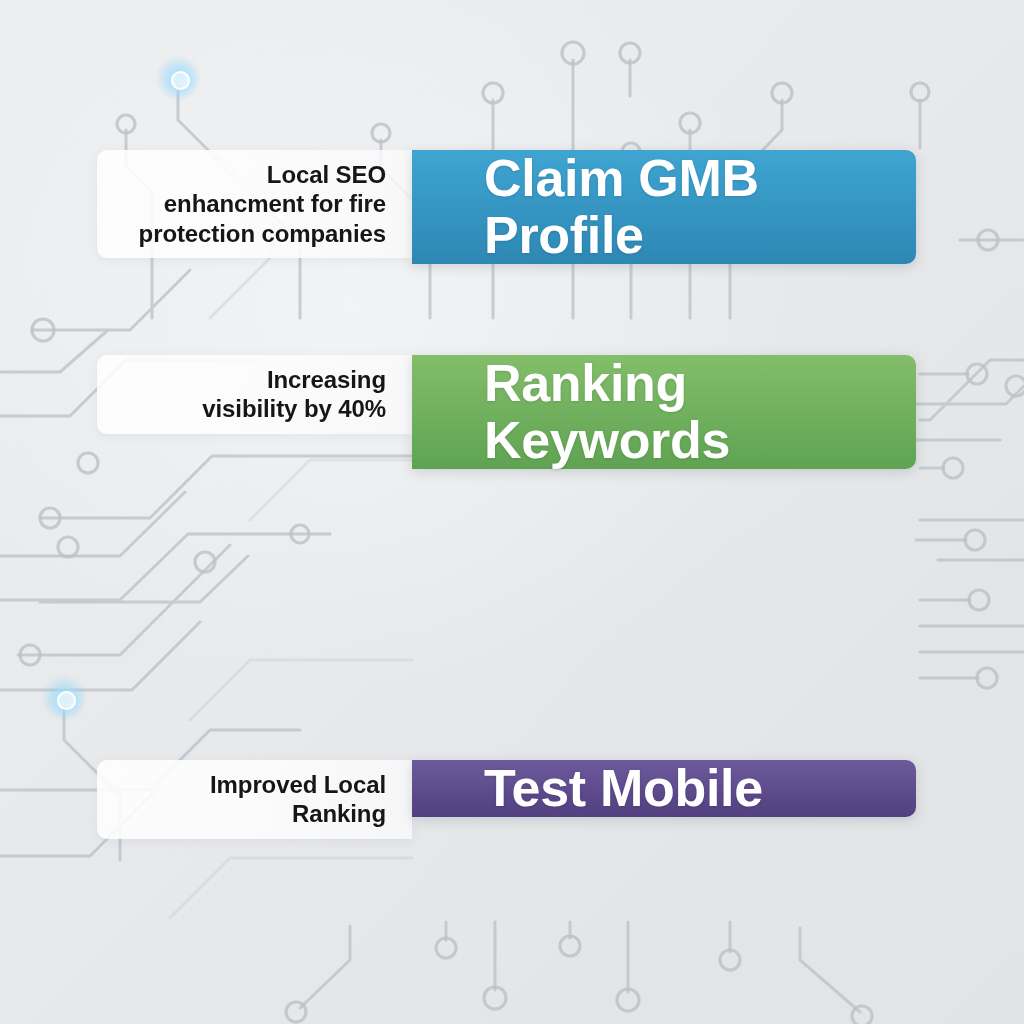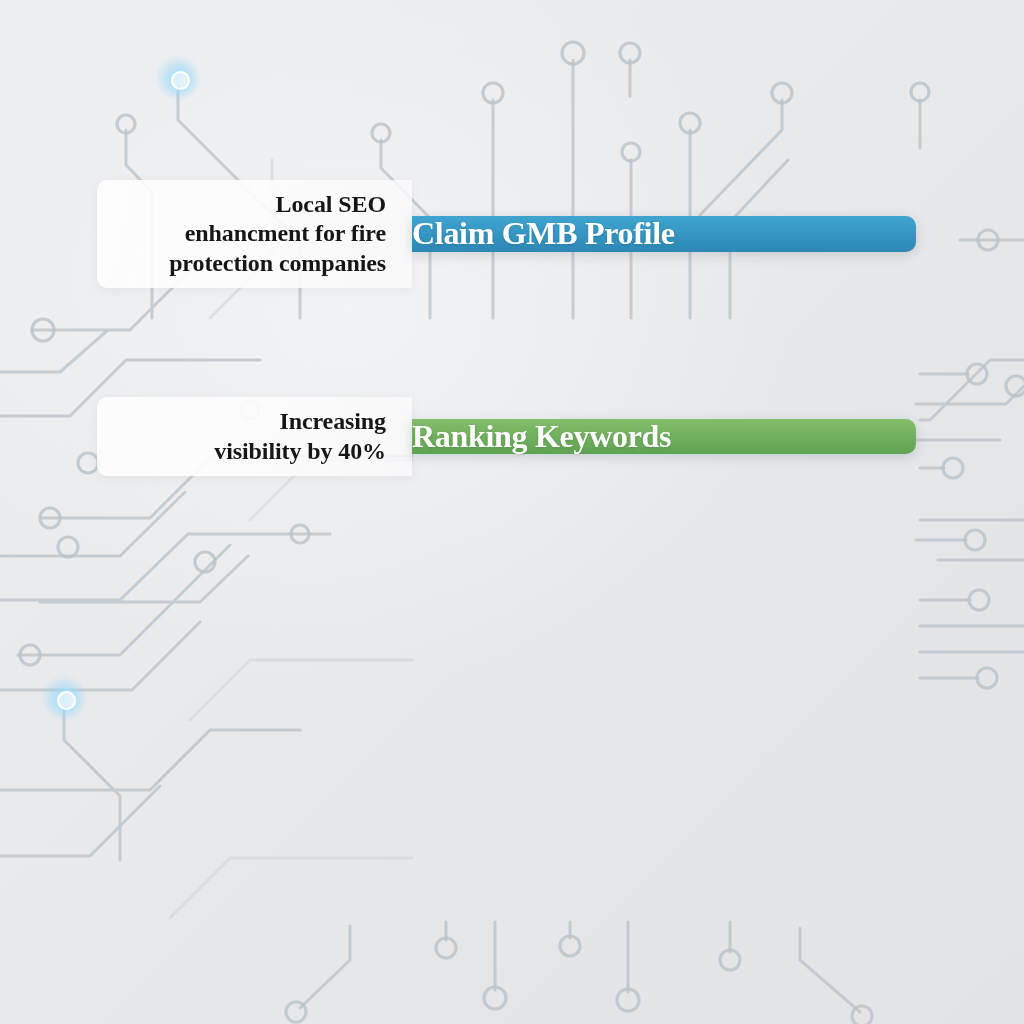--- a/index.html
+++ b/index.html
@@ -29,22 +29,21 @@
     left: 0; top: 0;
     width: 1024px;
     height: 1024px;
     pointer-events: none;
   }
 
   
   .row {
     position: absolute;
     display: flex;
-    align-items: center;
-    font-family: Liberation Serif, serif;
+    align-items: flex-start;
   }
 
   .left-panel {
     position: relative;
     box-sizing: border-box;
     display: flex;
     align-items: center;
     justify-content: flex-end;
     background: linear-gradient(100deg,
                 rgba(255,255,255,0.86) 0%,
@@ -73,23 +72,24 @@
     display: flex;
     align-items: center;
     border-top-right-radius: 10px;
     border-bottom-right-radius: 10px;
     box-shadow: 0 3px 12px rgba(90,100,110,0.22);
   }
 
   .block-text {
     font-weight: bold;
     color: #ffffff;
-    font-size: 32px;
+    font-size: 52px;
     line-height: 1.1;
     letter-spacing: -0.3px;
+    padding-left: 72px;
     text-shadow: 0 1px 3px rgba(0,0,0,0.13);
   }
 
   
   .glow-node {
     position: absolute;
     border-radius: 50%;
     pointer-events: none;
   }
   .glow-node .halo {
@@ -234,14 +234,23 @@
     <div class="left-panel" style="width:315px;padding-left:24px;">
       <div class="left-text">Increasing
 visibility by 40%</div>
     </div>
     <div class="color-block" style="width:504px; background:linear-gradient(180deg,#83be6a 0%,#5fa352 100%);">
       <div class="block-text">Ranking Keywords</div>
     </div>
   </div>
 
 
+  <div class="row" style="left:97px; top:760px; width:819px; height:158px;">
+    <div class="left-panel" style="width:315px;">
+      <div class="left-text">Improved Local
+Ranking</div>
+    </div>
+    <div class="color-block" style="width:504px; background:linear-gradient(180deg,#6d5a9c 0%,#523f80 100%);">
+      <div class="block-text">Test Mobile</div>
+    </div>
+  </div>
 
 </div>
 
 </body></html>

